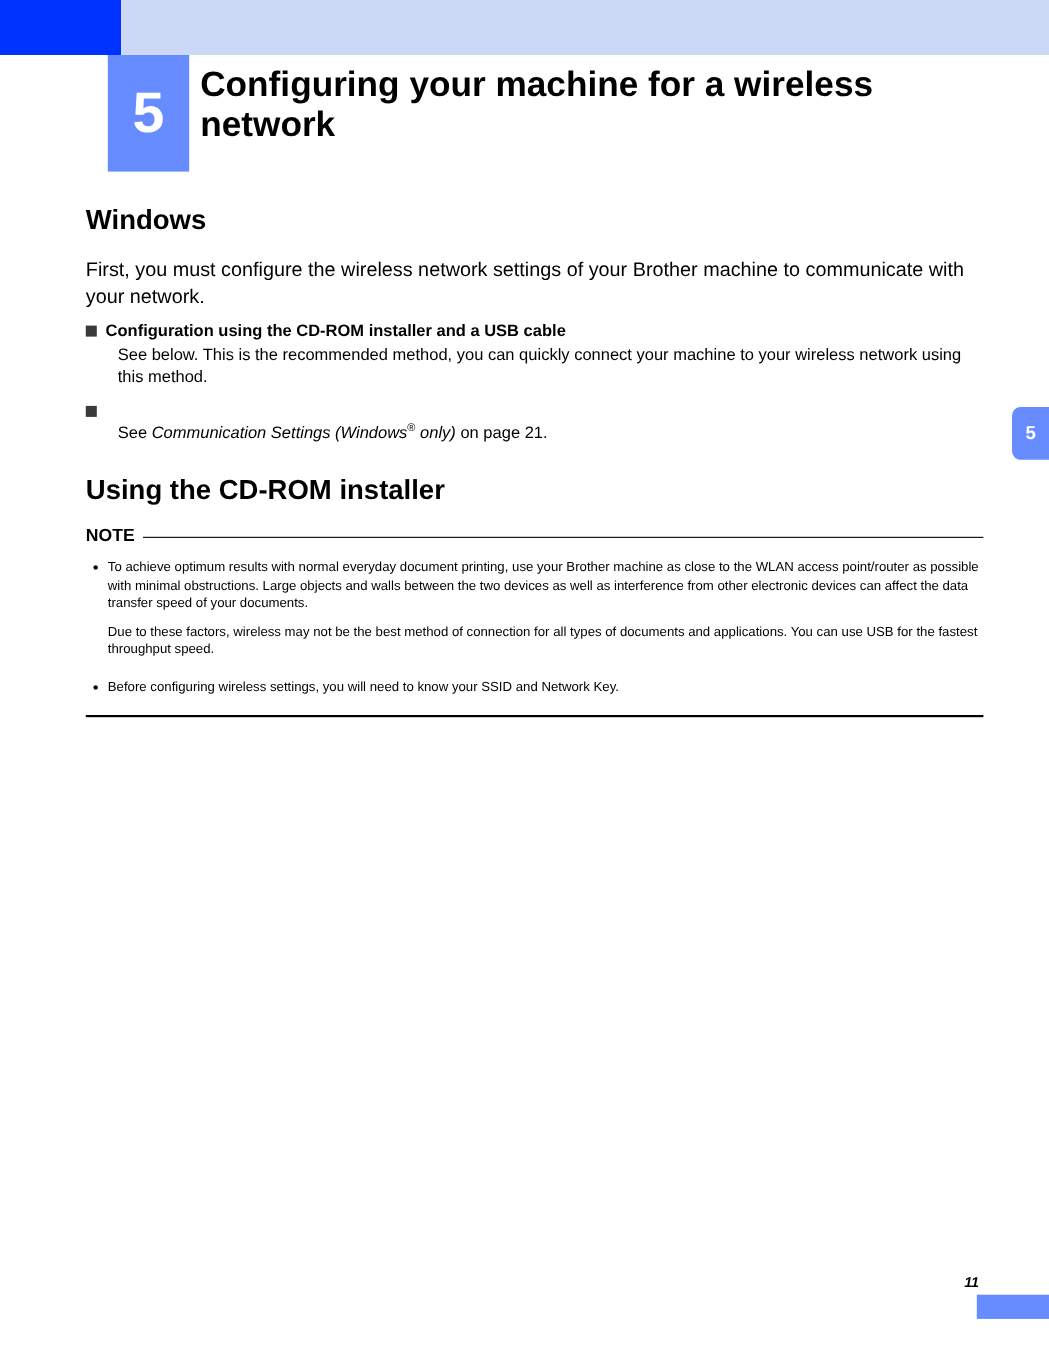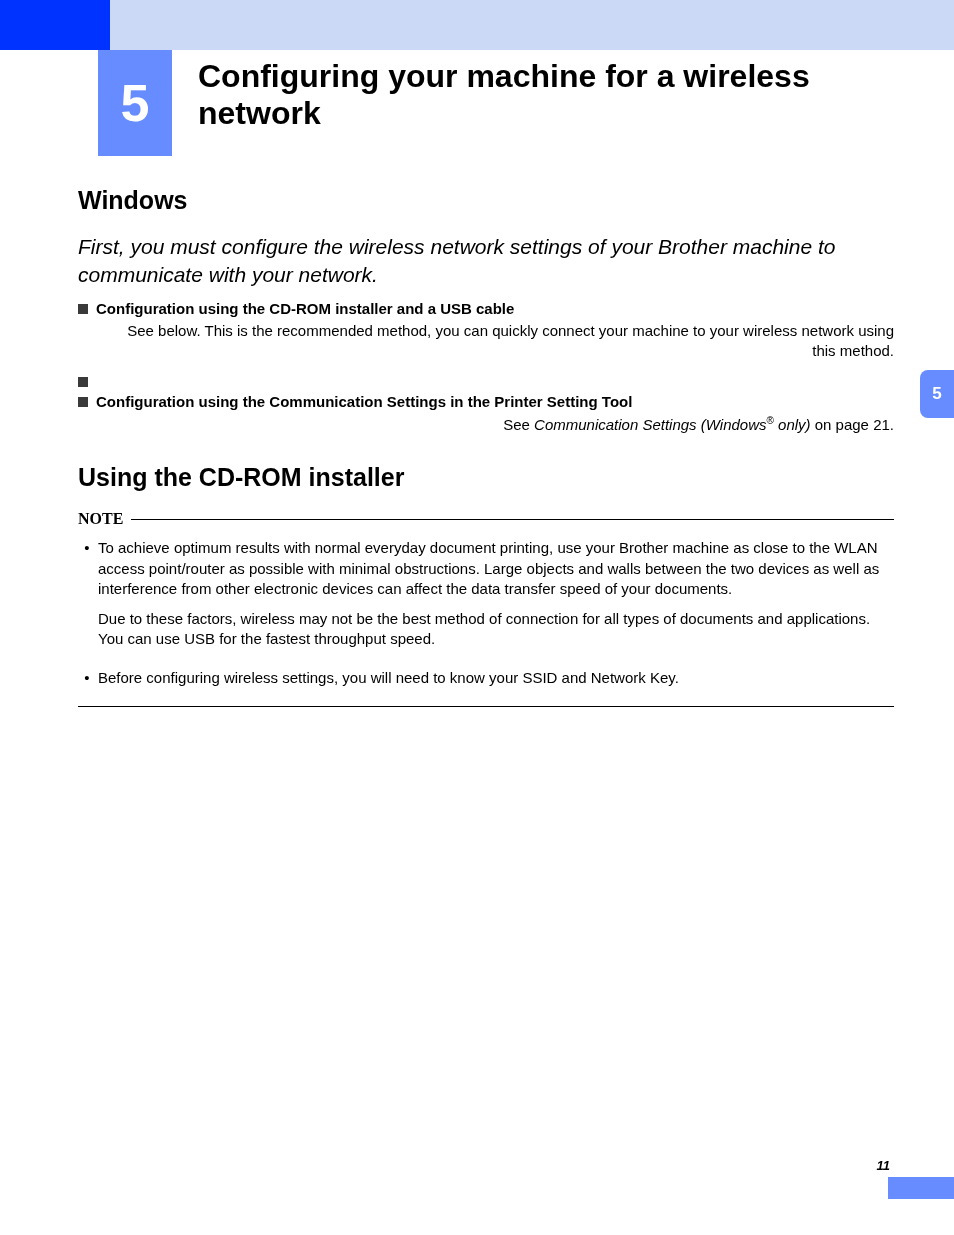--- a/index.html
+++ b/index.html
@@ -40,42 +40,41 @@
   }
   .chapter-number {
     color: #ffffff;
     font-size: 52px;
     font-weight: bold;
     font-family: Arial, Helvetica, sans-serif;
   }
   .chapter-title {
     position: absolute;
     top: 58px;
-    left: 198px;
+    left: 182px;
     right: 62px;
     font-size: 32px;
     font-weight: bold;
     line-height: 1.15;
   }
   .content {
     position: absolute;
     top: 186px;
     left: 78px;
     width: 816px;
   }
   .h2 {
     font-size: 25px;
     font-weight: bold;
     margin-bottom: 18px;
   }
   .para {
-    font-size: 21px;
+    font-size: 18px;
     line-height: 1.35;
     margin-bottom: 10px;
-    font-style: italic;
   }
   .bullet-row {
     display: flex;
     align-items: flex-start;
     margin-top: 6px;
     margin-bottom: 4px;
   }
   .square {
     width: 10px;
     height: 10px;
@@ -88,34 +87,32 @@
     font-size: 15px;
     font-weight: bold;
     text-align: center;
   }
   .bullet-body {
     font-size: 15px;
     line-height: 1.35;
     margin-left: 29px;
     margin-bottom: 12px;
     margin-top: 4px;
-    text-align: right;
   }
   .italic { font-style: italic; }
   .sup {
     font-size: 10px;
     vertical-align: super;
     font-style: normal;
   }
   .section-gap { margin-top: 28px; }
   .note-header {
     display: flex;
     align-items: center;
     margin-top: 14px;
-    font-family: Liberation Serif, serif;
   }
   .note-label {
     font-size: 16px;
     font-weight: bold;
     padding-right: 8px;
   }
   .note-line {
     flex: 1;
     height: 1.5px;
     background: #000;
@@ -131,21 +128,21 @@
   .dot {
     width: 14px;
     flex: 0 0 auto;
     text-align: center;
     font-size: 15px;
     line-height: 1.35;
     margin-left: 2px;
   }
   .dot-text {
     flex: 1;
-    font-size: 15px;
+    font-size: 12px;
     line-height: 1.35;
     padding-left: 4px;
   }
   .dot-text p { margin-bottom: 10px; }
   .note-bottom-line {
     height: 1.5px;
     background: #000;
     margin-top: 4px;
   }
   .side-tab {
@@ -204,24 +201,20 @@
   <div class="bullet-row">
     <div class="square"></div>
     <div class="bullet-title">Configuration using the CD-ROM installer and a USB cable</div>
   </div>
   <div class="bullet-body">See below. This is the recommended method, you can quickly connect your machine to your wireless network using this method.</div>
 
   <div class="bullet-row">
     <div class="square"></div>
   </div>
 
-  <div class="bullet-row">
-    <div class="square"></div>
-    <div class="bullet-title">Configuration using the Communication Settings in the Printer Setting Tool</div>
-  </div>
   <div class="bullet-body">
     <span>See </span><span class="italic">Communication Settings (Windows</span><span class="sup">®</span><span class="italic"> only)</span><span> on page 21.</span>
   </div>
 
   <div class="h2 section-gap">Using the CD-ROM installer</div>
 
   <div class="note-header">
     <div class="note-label">NOTE</div>
     <div class="note-line"></div>
   </div>

